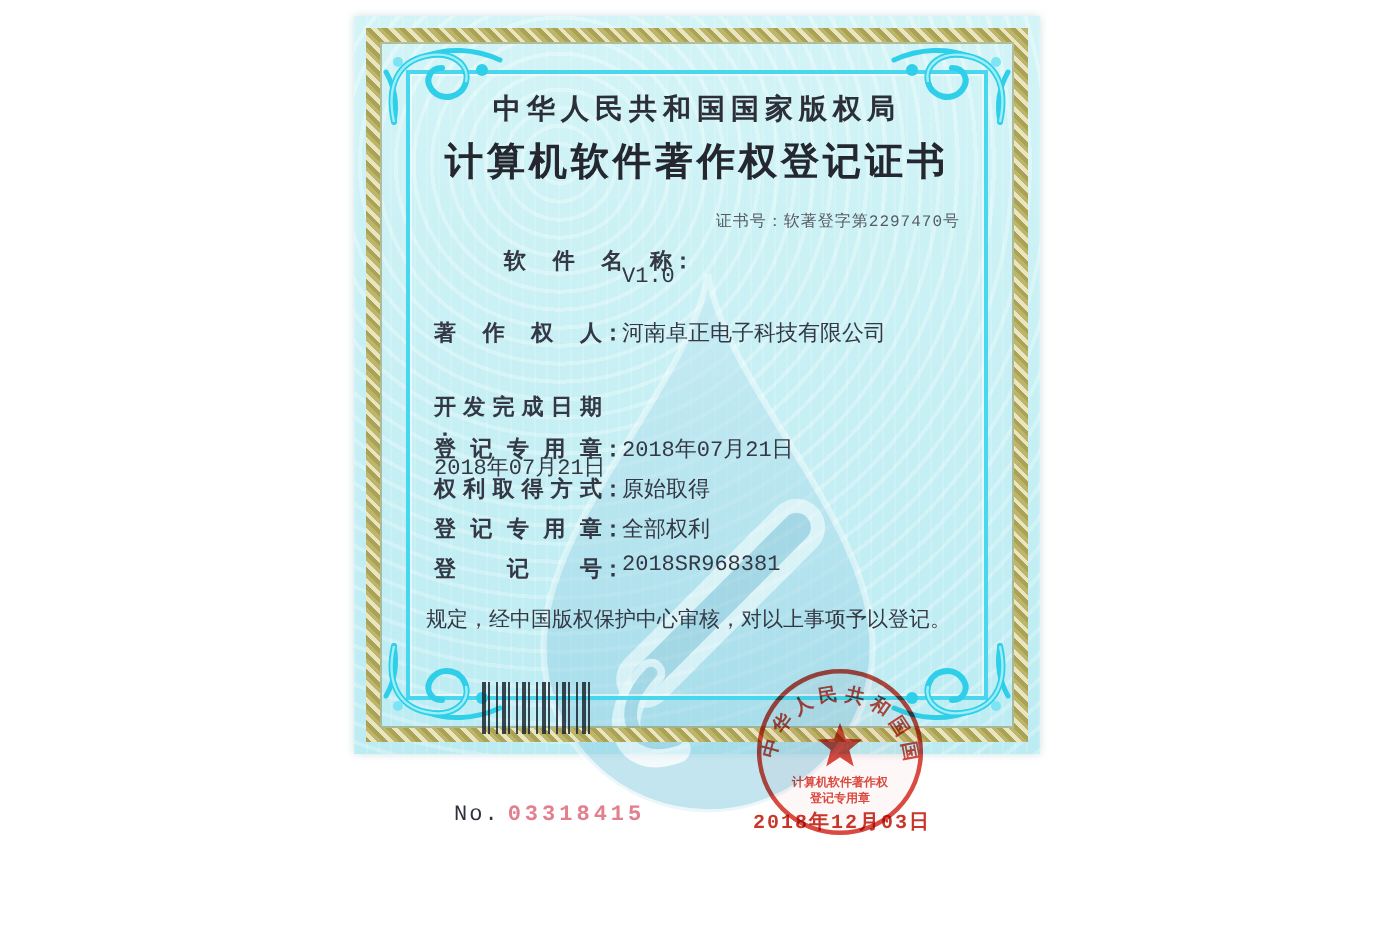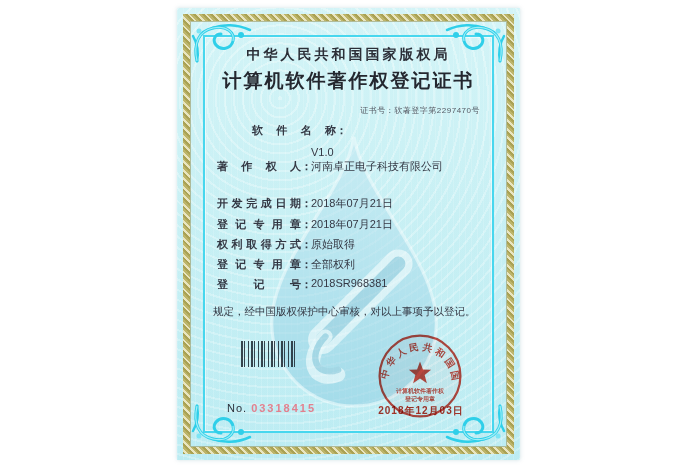--- a/index.html
+++ b/index.html
@@ -2,26 +2,27 @@
 <html><head>
 <meta charset="utf-8">
 <style>
   html,body{margin:0;padding:0;}
   body{width:700px;height:467px;background:#ffffff;overflow:hidden;
        font-family:"Liberation Sans","DejaVu Sans",sans-serif;}
   .stage{position:relative;width:700px;height:467px;background:#ffffff;}
 
   
   .certificate{
-    position:absolute;left:177px;top:8px;width:343px;height:452px;
+    position:absolute;left:177px;top:8px;width:343px;height:369px;
     background:
       repeating-radial-gradient(circle at 30% 20%, rgba(255,255,255,0.20) 0 2px, rgba(160,225,238,0.10) 2px 9px),
       repeating-linear-gradient(90deg, rgba(255,255,255,0.16) 0 1px, rgba(0,0,0,0) 1px 6px),
       linear-gradient(180deg,#d9f6f8 0%,#cdf2f5 45%,#bfedf3 100%);
     box-shadow:0 0 4px rgba(120,170,180,0.35);
+    font-family:Liberation Mono, monospace;
   }
 
   
   .gold-frame{
     position:absolute;inset:6px;pointer-events:none;
     border:7px solid #bdb56a;
     border-image:repeating-linear-gradient(45deg,#aaa254 0 2px,#e9e5c0 2px 4px,#bdb56a 4px 6px) 7;
   }
   .gold-frame:after{content:"";position:absolute;inset:0;border:1px solid rgba(150,142,80,0.55);}
 
@@ -51,23 +52,23 @@
   }
   .t-certno{
     position:absolute;right:40px;top:97px;font-size:8px;color:#555a64;letter-spacing:0.5px;
   }
   .row{position:absolute;left:40px;display:flex;align-items:flex-start;
        font-size:11px;color:#343844;white-space:nowrap;}
   .flabel{display:inline-block;width:84px;text-align:justify;text-align-last:justify;font-weight:bold;}
   .fcolon{display:inline-block;width:10px;font-weight:bold;}
   .fvalue{display:inline-block;}
   .r-name{top:115px;padding-left:35px;}
-  .r-version{position:absolute;left:134px;top:138px;font-size:11px;color:#343844;}
+  .r-version{position:absolute;left:134px;top:125px;font-size:11px;color:#343844;}
   .r-author{top:151px;align-items:center;}
-  .r-dev{top:188px;}
+  .r-dev{top:188px;flex-direction:column;}
   .r-pub{top:209px;}
   .r-acq{top:229px;}
   .r-scope{top:249px;}
   .r-reg{top:269px;}
 
   .statement{position:absolute;left:36px;right:34px;top:292px;
              font-size:10.5px;line-height:22px;color:#343844;}
   .statement .ln1{text-indent:2em;}
 
   

